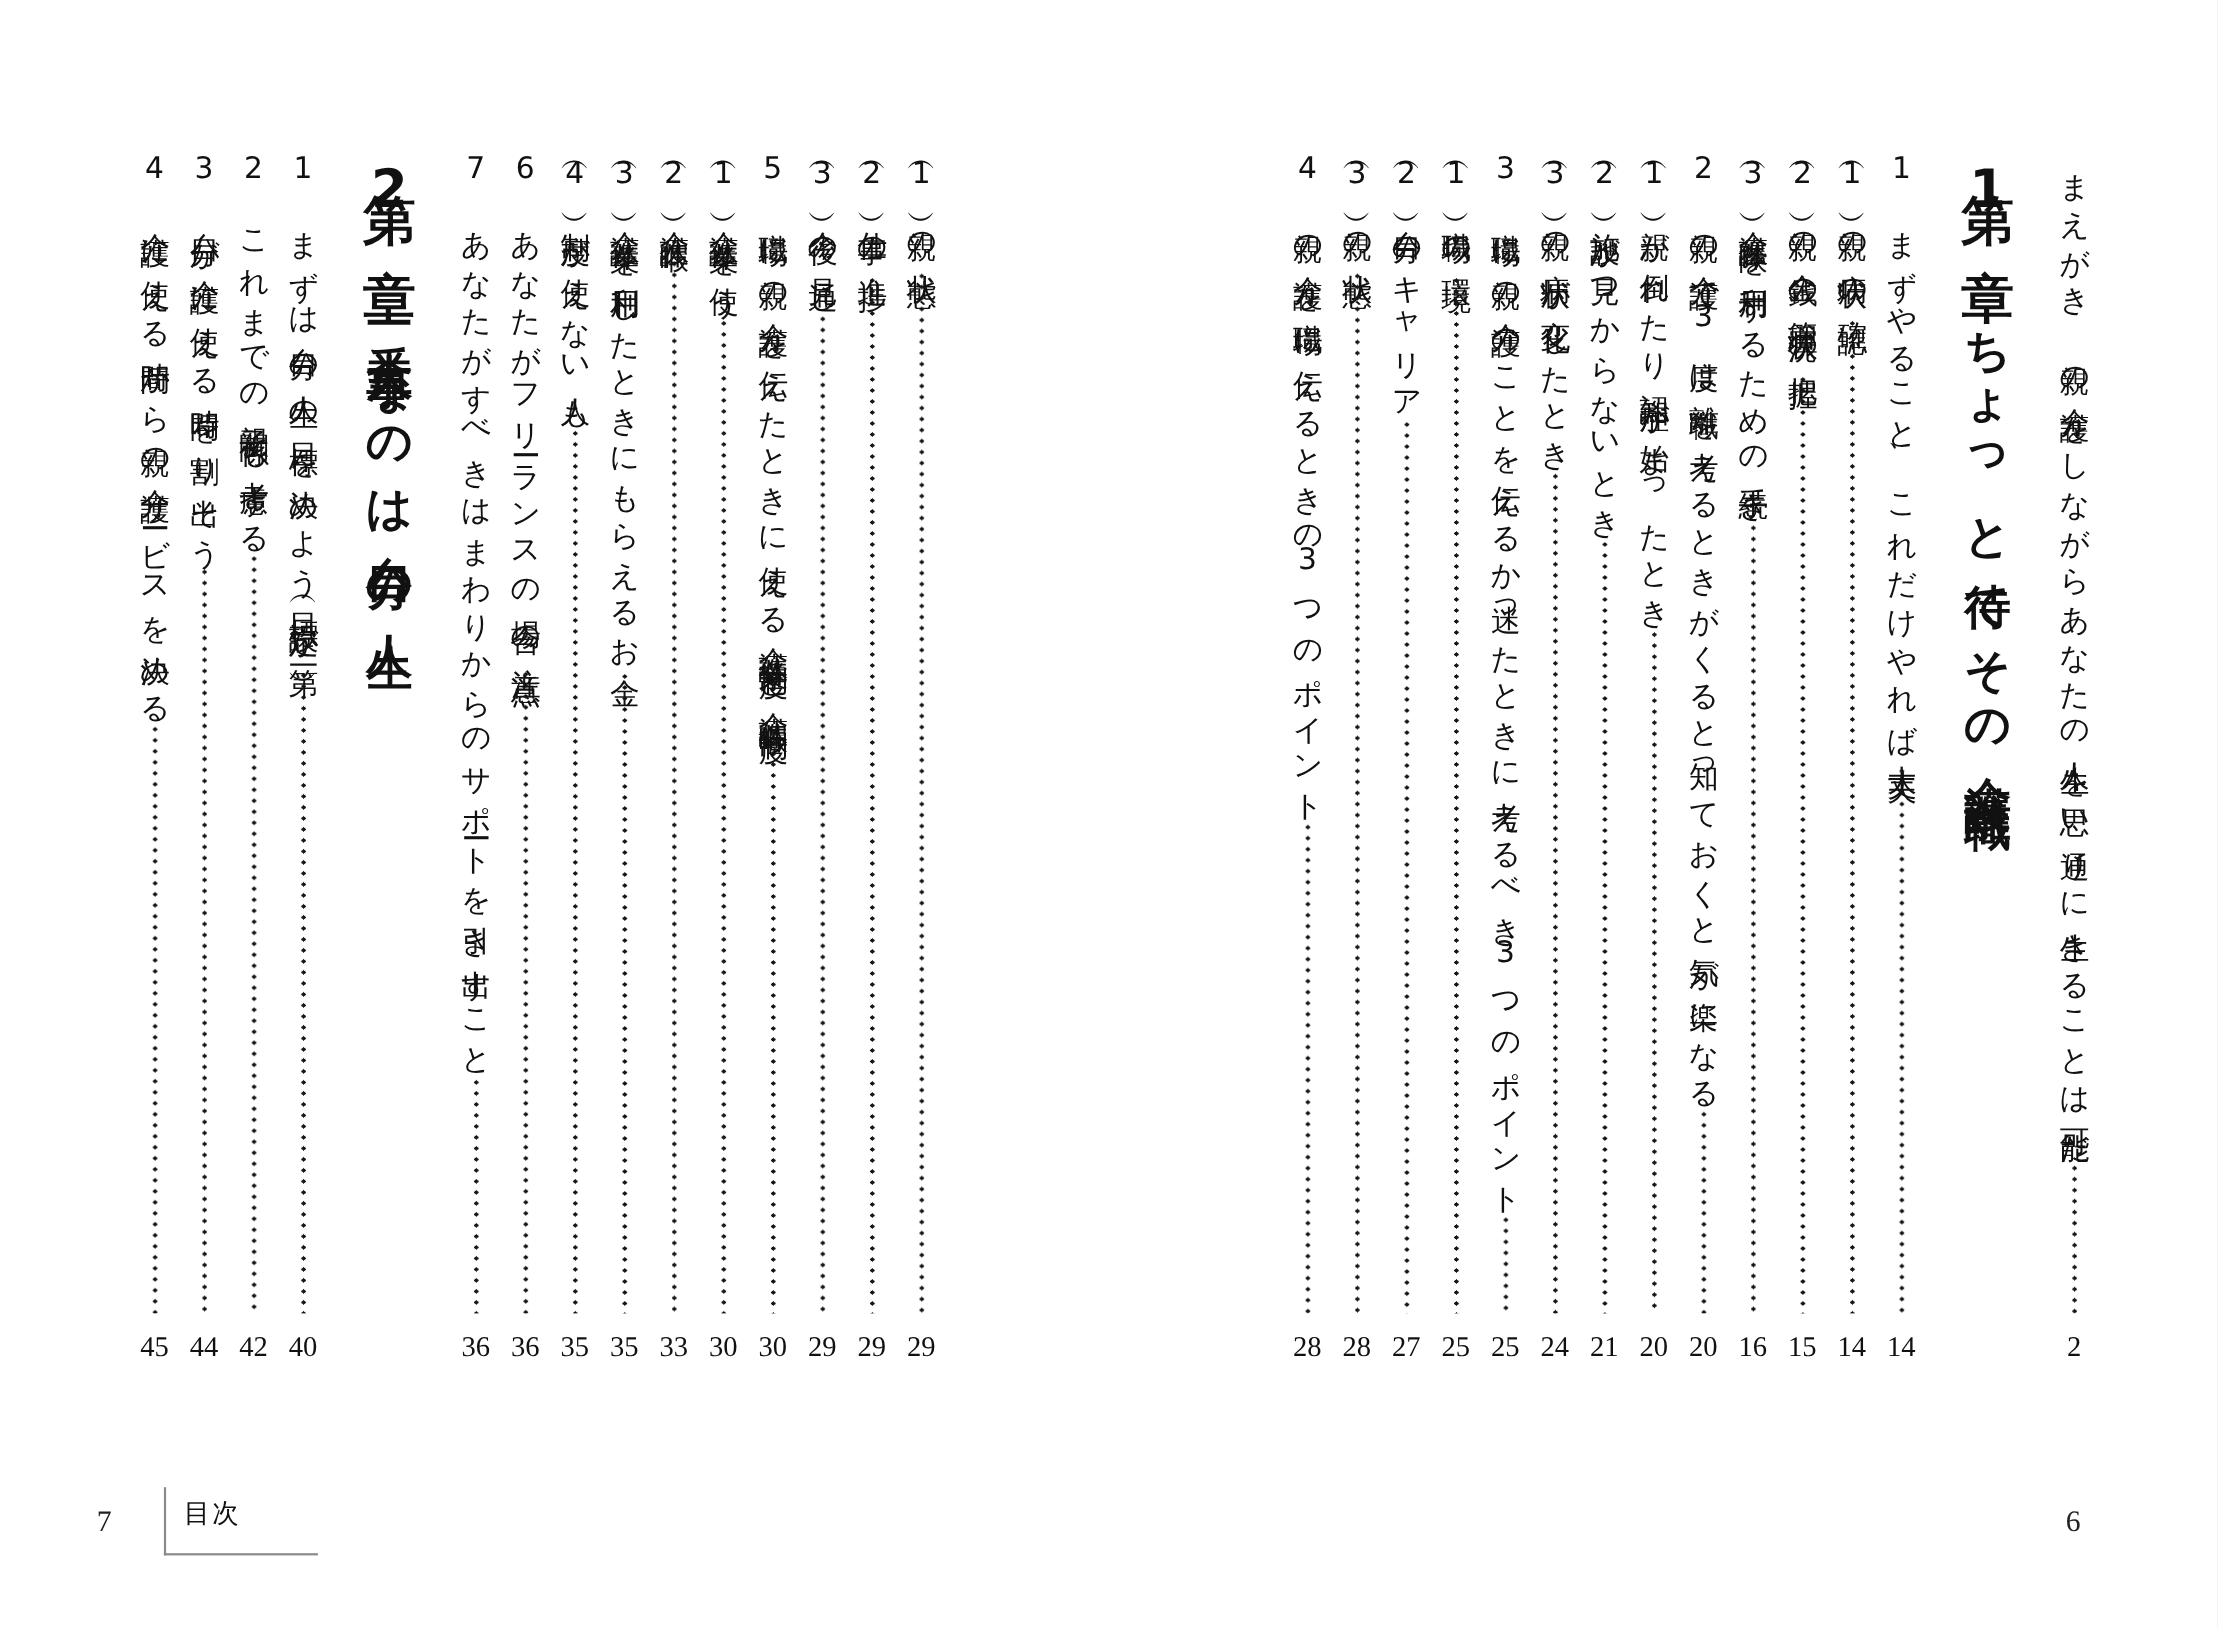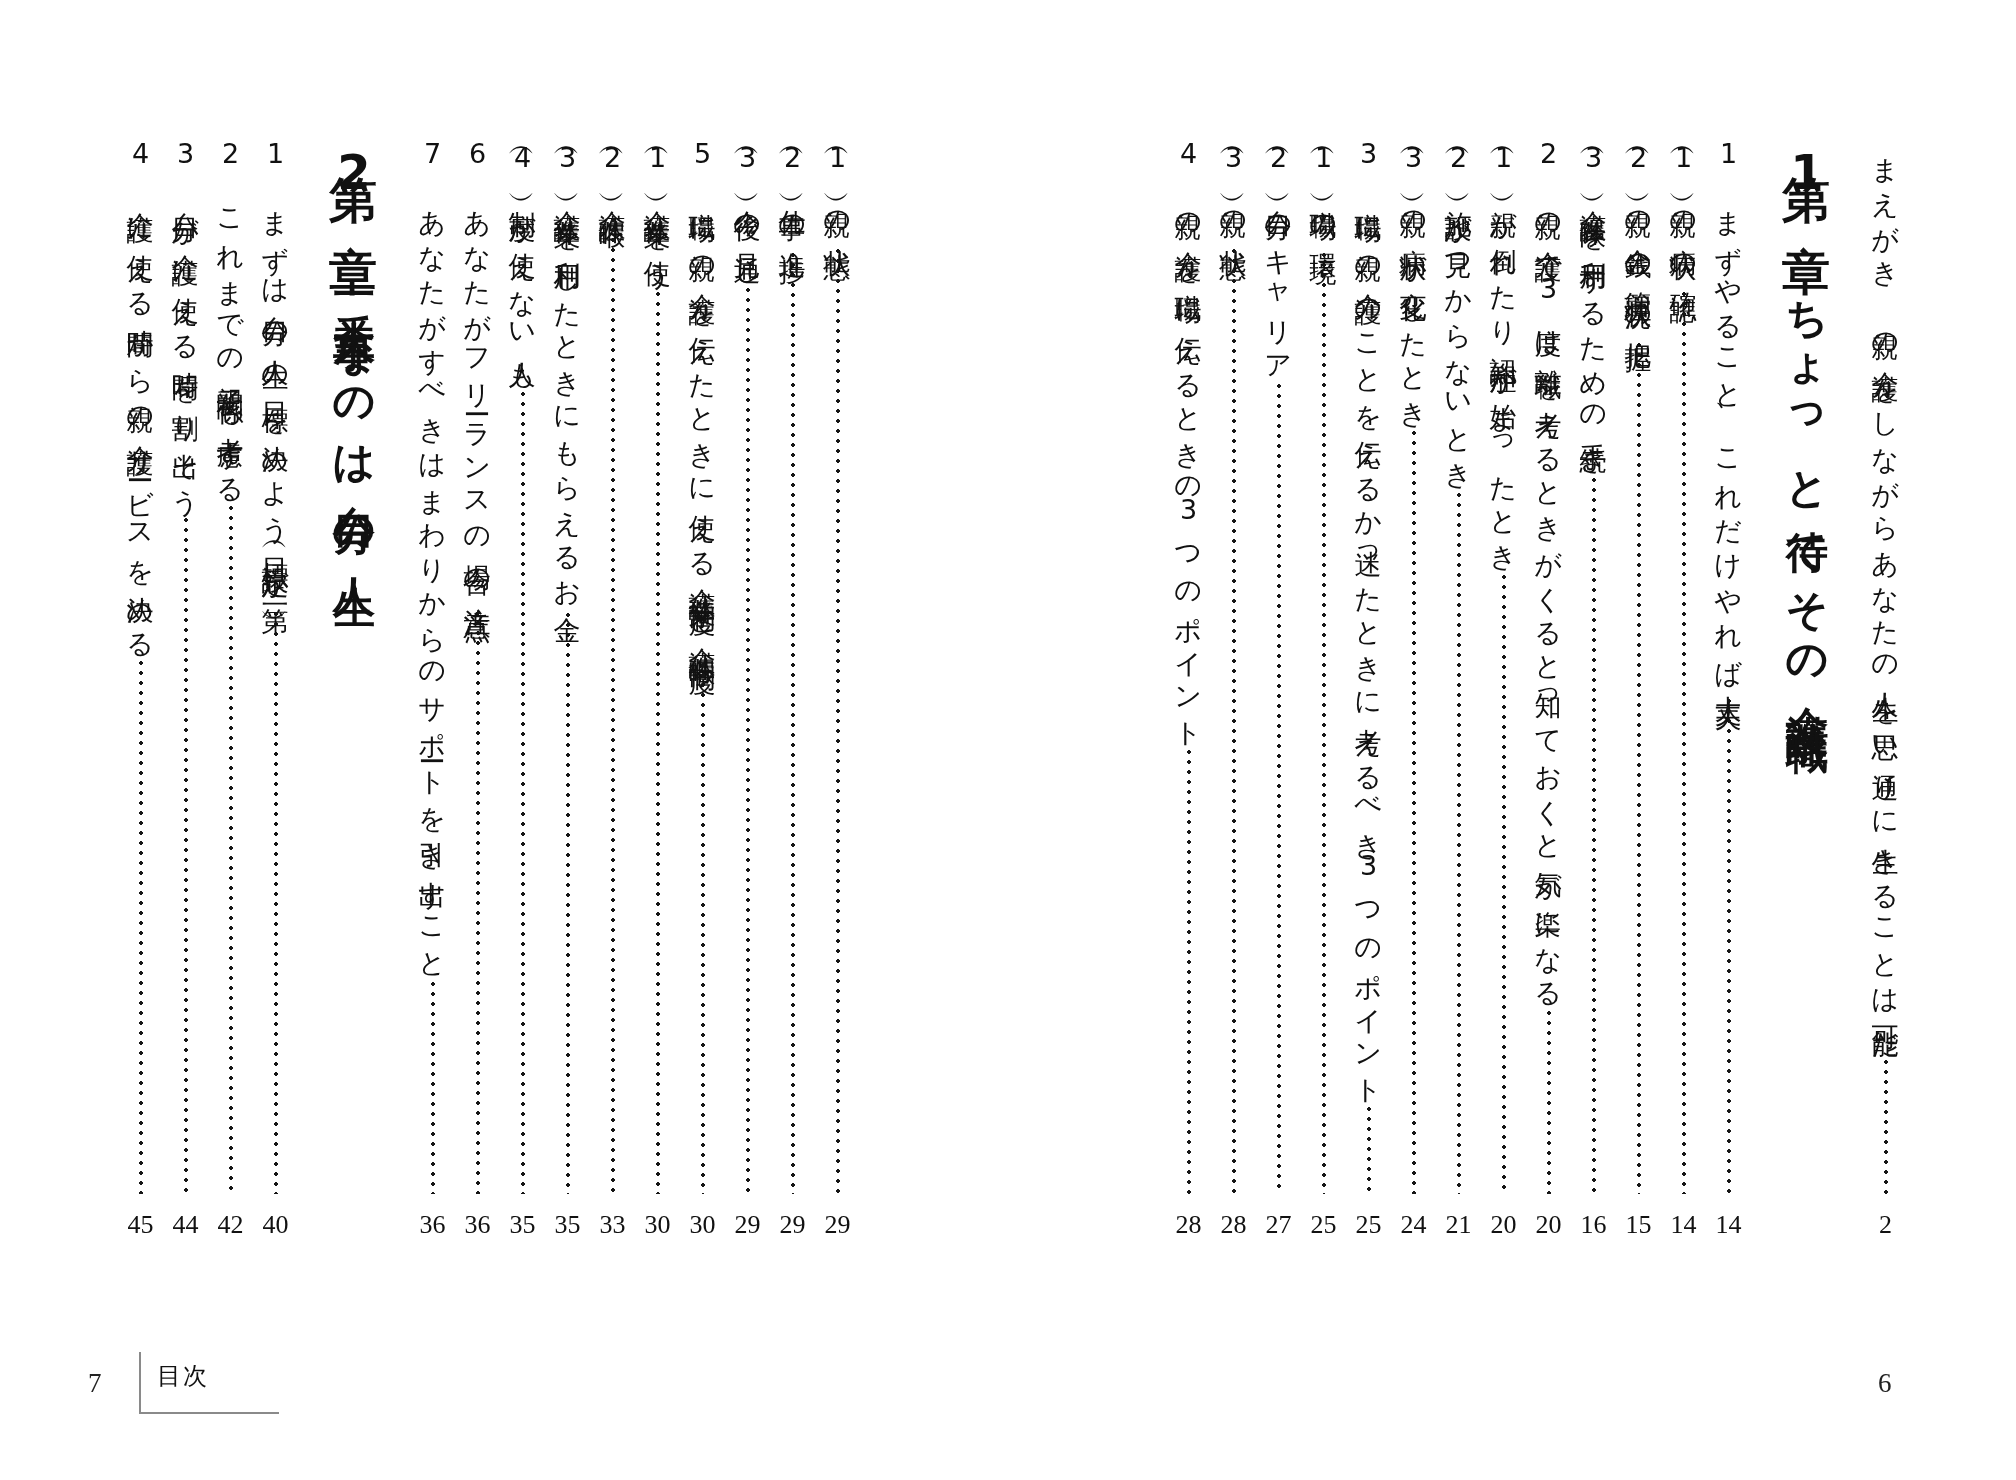--- a/index.html
+++ b/index.html
@@ -52,21 +52,21 @@
   .entry.chapter .title { font-size:42px; letter-spacing:8px; }
 
   
   .folio {
     position:absolute; font-family:"Liberation Serif", serif;
     font-size:27px; color:#222;
   }
   .folio-right { left:1878px; top:1368px; }
   .folio-left  { left:88px;  top:1368px; }
   .corner-box {
-    position:absolute; left:139px; top:1352px;
+    position:absolute; left:149px; top:1352px;
     width:140px; height:62px;
     border-left:2px solid #8a8a8a; border-bottom:2px solid #8a8a8a;
     padding:8px 0 0 16px;
     font-size:24px; letter-spacing:2px; color:#111;
   }
 </style>
 </head>
 <body>
 
 <div class="spread">

